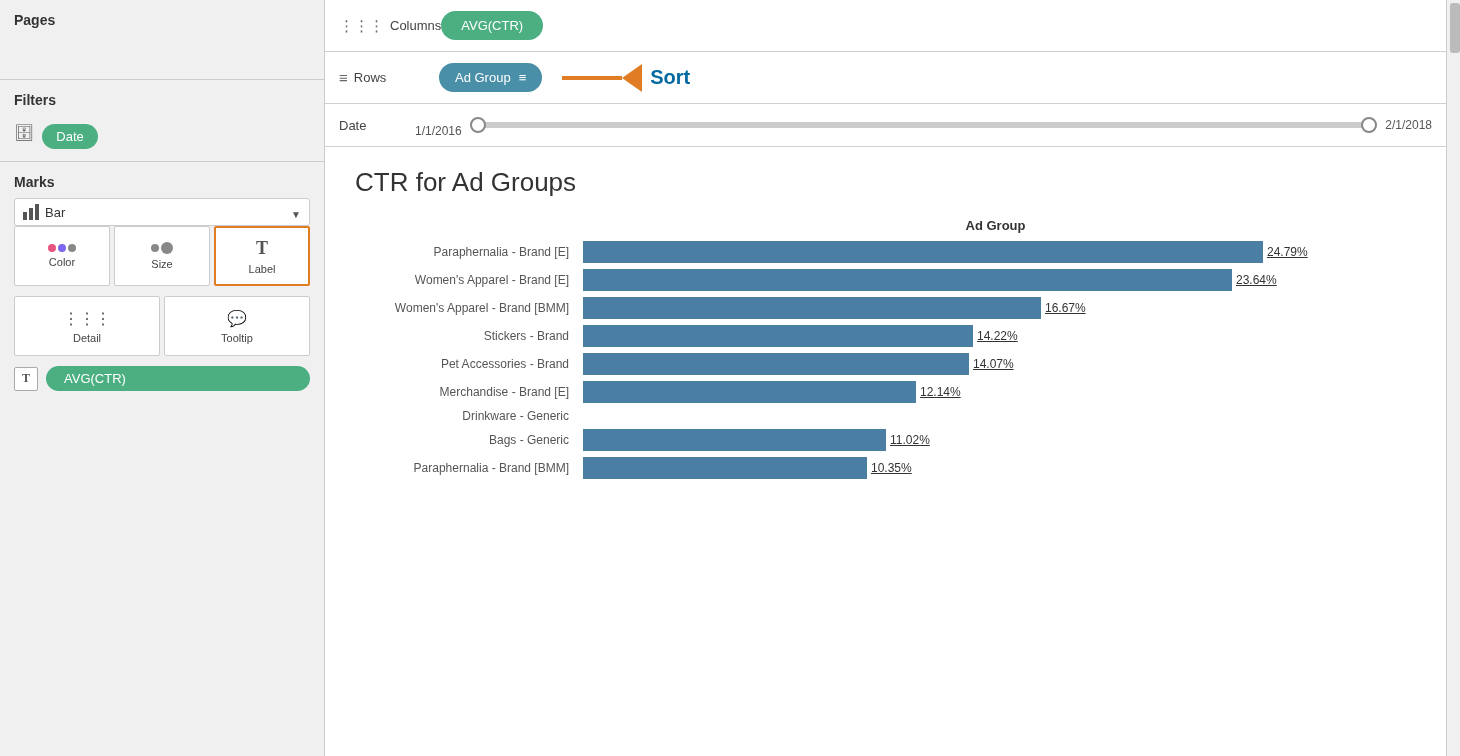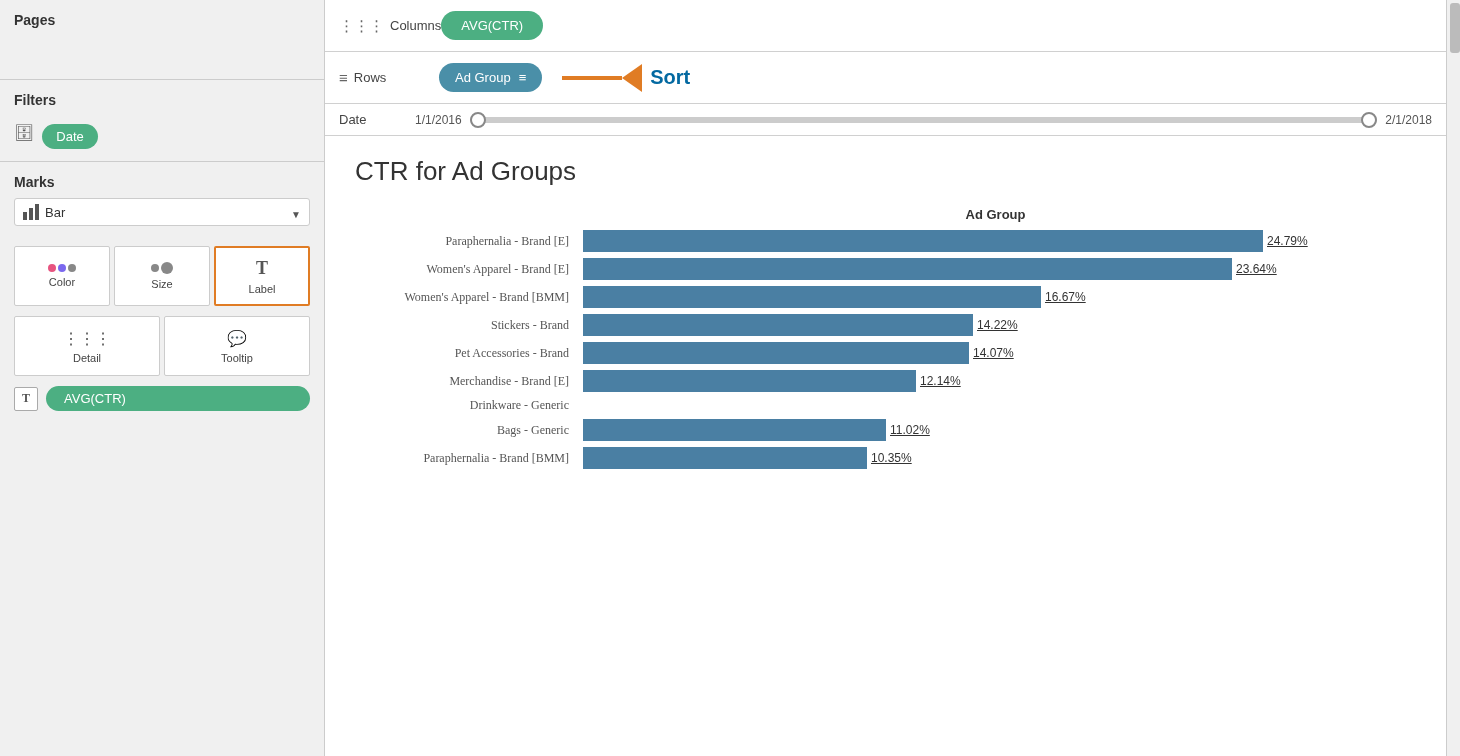--- a/index.html
+++ b/index.html
@@ -56,21 +56,21 @@
       flex: 1;
     }
 
     .marks-dropdown {
       display: flex;
       align-items: flex-end;
       background: white;
       border: 1px solid #ccc;
       border-radius: 3px;
       padding: 5px 8px;
-      margin-bottom: 20px;
+      margin-bottom: 0;
       cursor: pointer;
       width: 100%;
       justify-content: space-between;
     }
 
     .marks-dropdown-label {
       display: flex;
       align-items: center;
       gap: 6px;
       font-size: 13px;
@@ -252,20 +252,21 @@
 
     .date-label {
       font-size: 13px;
       color: #444;
       min-width: 60px;
     }
 
     .date-start {
       font-size: 12px;
       color: #555;
+      margin-top: 12px;
     }
 
     .date-slider-container {
       flex: 1;
       display: flex;
       align-items: center;
       gap: 8px;
     }
 
     .date-slider {
@@ -341,21 +342,20 @@
       margin-bottom: 6px;
       gap: 8px;
     }
 
     .bar-label {
       min-width: 220px;
       text-align: right;
       font-size: 12px;
       color: #555;
       padding-right: 6px;
-      font-family: Liberation Serif, serif;
     }
 
     .bar-track {
       flex: 1;
       height: 22px;
       position: relative;
       display: flex;
       align-items: center;
     }
 

